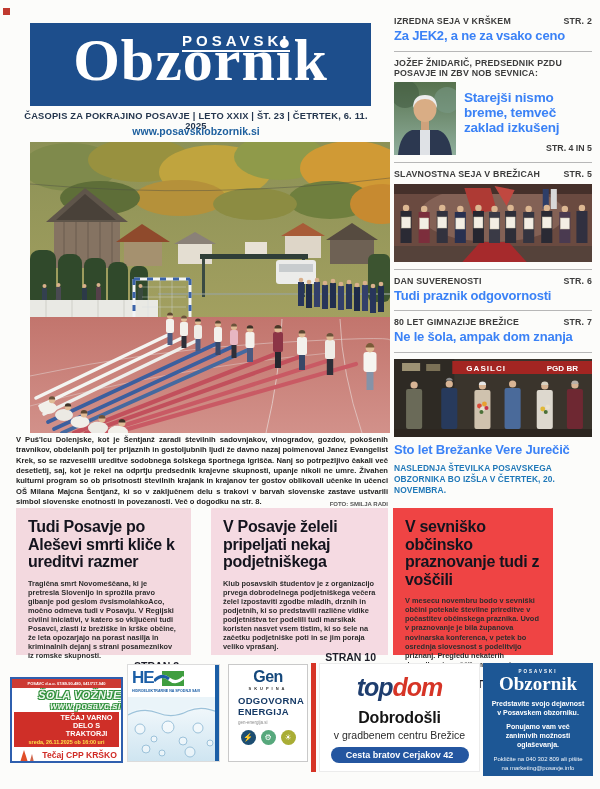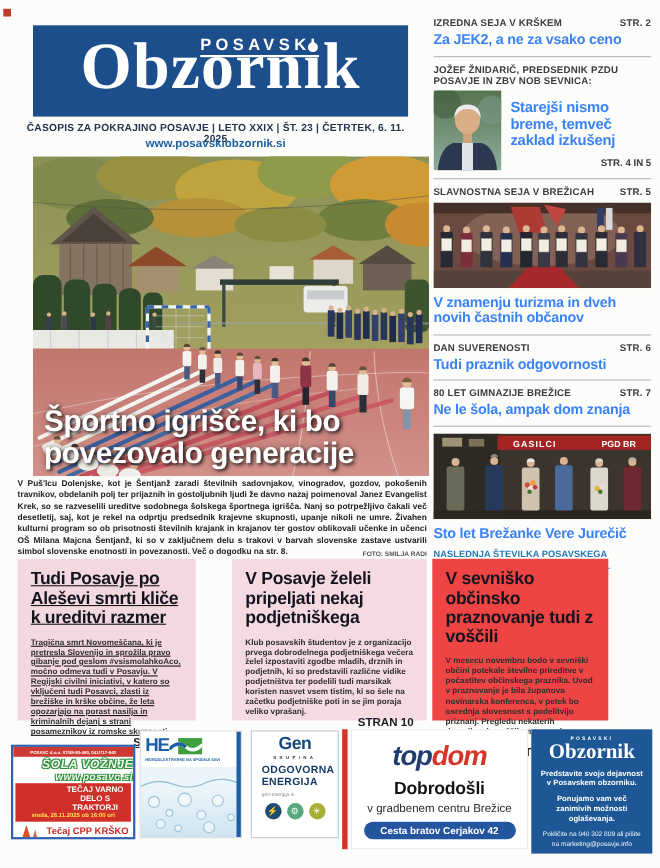--- a/index.html
+++ b/index.html
@@ -40,21 +40,21 @@
   .sb-port svg,.sb-photo svg{display:block;width:100%;height:100%;}
   .sb-rowtext{margin-left:8px;display:flex;flex-direction:column;justify-content:flex-start;flex:1;}
   .sb-rowtext .sb-title{font-size:13.5px;margin-top:8px;}
   .sb-pg-right{text-align:right;font-size:8.8px;font-weight:700;color:#3c3c3c;margin-top:8px;}
   .sb-photo{width:198px;height:78px;margin-top:5px;overflow:hidden;}
   .next-issue{margin-top:6px;font-size:8.4px;font-weight:800;color:#1f78b8;line-height:1.3;letter-spacing:.1px;}
 
   
   .teaser{position:absolute;top:508px;height:147px;box-sizing:border-box;padding:10px 12px 8px 12px;
       display:flex;flex-direction:column;}
-  .teaser-1{left:16px;width:162px;background:#f3d9df;text-decoration:underline;}
+  .teaser-1{left:16px;width:175px;background:#f3d9df;}
   .teaser-2{left:211px;width:177px;background:#f5dae2;}
   .teaser-3{left:393px;width:160px;background:#ef4444;}
   .tz-title{font-size:16px;font-weight:800;color:#14141e;line-height:1.1;letter-spacing:-.3px;}
   .tz-body{margin-top:8px;font-size:7.4px;line-height:1.22;font-weight:600;color:#2e2e2e;}
   .tz-page{margin-top:auto;text-align:right;font-size:10.5px;font-weight:800;color:#1d1d28;}
 
   
   .ad{position:absolute;box-sizing:border-box;background:#fff;}
   .ad-driving{left:10px;top:677px;width:113px;height:86px;border:2px solid #2f5fae;overflow:hidden;}
   .adr-head{height:9px;background:#cc3a33;color:#fff;font-size:4px;font-weight:700;
@@ -325,24 +325,20 @@
             <circle cx="4" cy="-9" r="3.5" fill="#e0bb95"></circle>
             <path d="M.5,-9.5 a3.5,3.5 0 0 1 7,0" fill="#6b523a"></path>
           </g>
         <g transform="translate(88,290)">
             <ellipse cx="0" cy="0" rx="10" ry="6.5" fill="#f1efe9"></ellipse>
             <circle cx="4" cy="-9" r="3.5" fill="#e0bb95"></circle>
             <path d="M.5,-9.5 a3.5,3.5 0 0 1 7,0" fill="#3e3228"></path>
           </g>
       </g>
     </svg>
-    <div class="lead-headline">
-      <div>Športno igrišče, ki bo</div>
-      <div>povezovalo generacije</div>
-    </div>
   </div>
 
   <div class="lead-body">
     <p>V Puš'lcu Dolenjske, kot je Šentjanž zaradi številnih sadovnjakov, vinogradov, gozdov, pokošenih travnikov, obdelanih polj ter prijaznih in gostoljubnih ljudi že davno nazaj poimenoval Janez Evangelist Krek, so se razveselili ureditve sodobnega šolskega športnega igrišča. Nanj so potrpežljivo čakali več desetletij, saj, kot je rekel na odprtju predsednik krajevne skupnosti, upanje nikoli ne umre. Živahen kulturni program so ob prisotnosti številnih krajank in krajanov ter gostov oblikovali učenke in učenci OŠ Milana Majcna Šentjanž, ki so v zaključnem delu s trakovi v barvah slovenske zastave ustvarili simbol slovenske enotnosti in povezanosti. Več o dogodku na str. 8.</p>
     <span class="photo-credit">FOTO: SMILJA RADI</span>
   </div>
 
   <div class="sidebar">
 
     <div>
@@ -430,21 +426,20 @@
               <rect x="146.5" y="27" width="11" height="32" fill="#2a2a34"></rect>
               <rect x="147.5" y="33" width="9" height="11" fill="#f3eee4" stroke="#c8c0a8" stroke-width=".5"></rect>
             <circle cx="170" cy="25" r="3.2" fill="#dcb792"></circle>
               <rect x="164.5" y="28" width="11" height="31" fill="#4a3a50"></rect>
               <rect x="165.5" y="34" width="9" height="11" fill="#f3eee4" stroke="#c8c0a8" stroke-width=".5"></rect>
             <circle cx="187" cy="24" r="3.2" fill="#dcb792"></circle>
               <rect x="181.5" y="27" width="11" height="32" fill="#303040"></rect>
           </g>
         </svg>
       </div>
-      <div class="sb-title" style="margin-top:6px">V znamenju turizma in dveh novih častnih občanov</div>
     </div>
     <hr class="sb-div">
 
     <div>
       <div class="sb-kicker">
           <span>DAN SUVERENOSTI</span>
           <span class="pg">STR. 6</span>
         </div>
       <div class="sb-title">Tudi praznik odgovornosti</div>
     </div>

